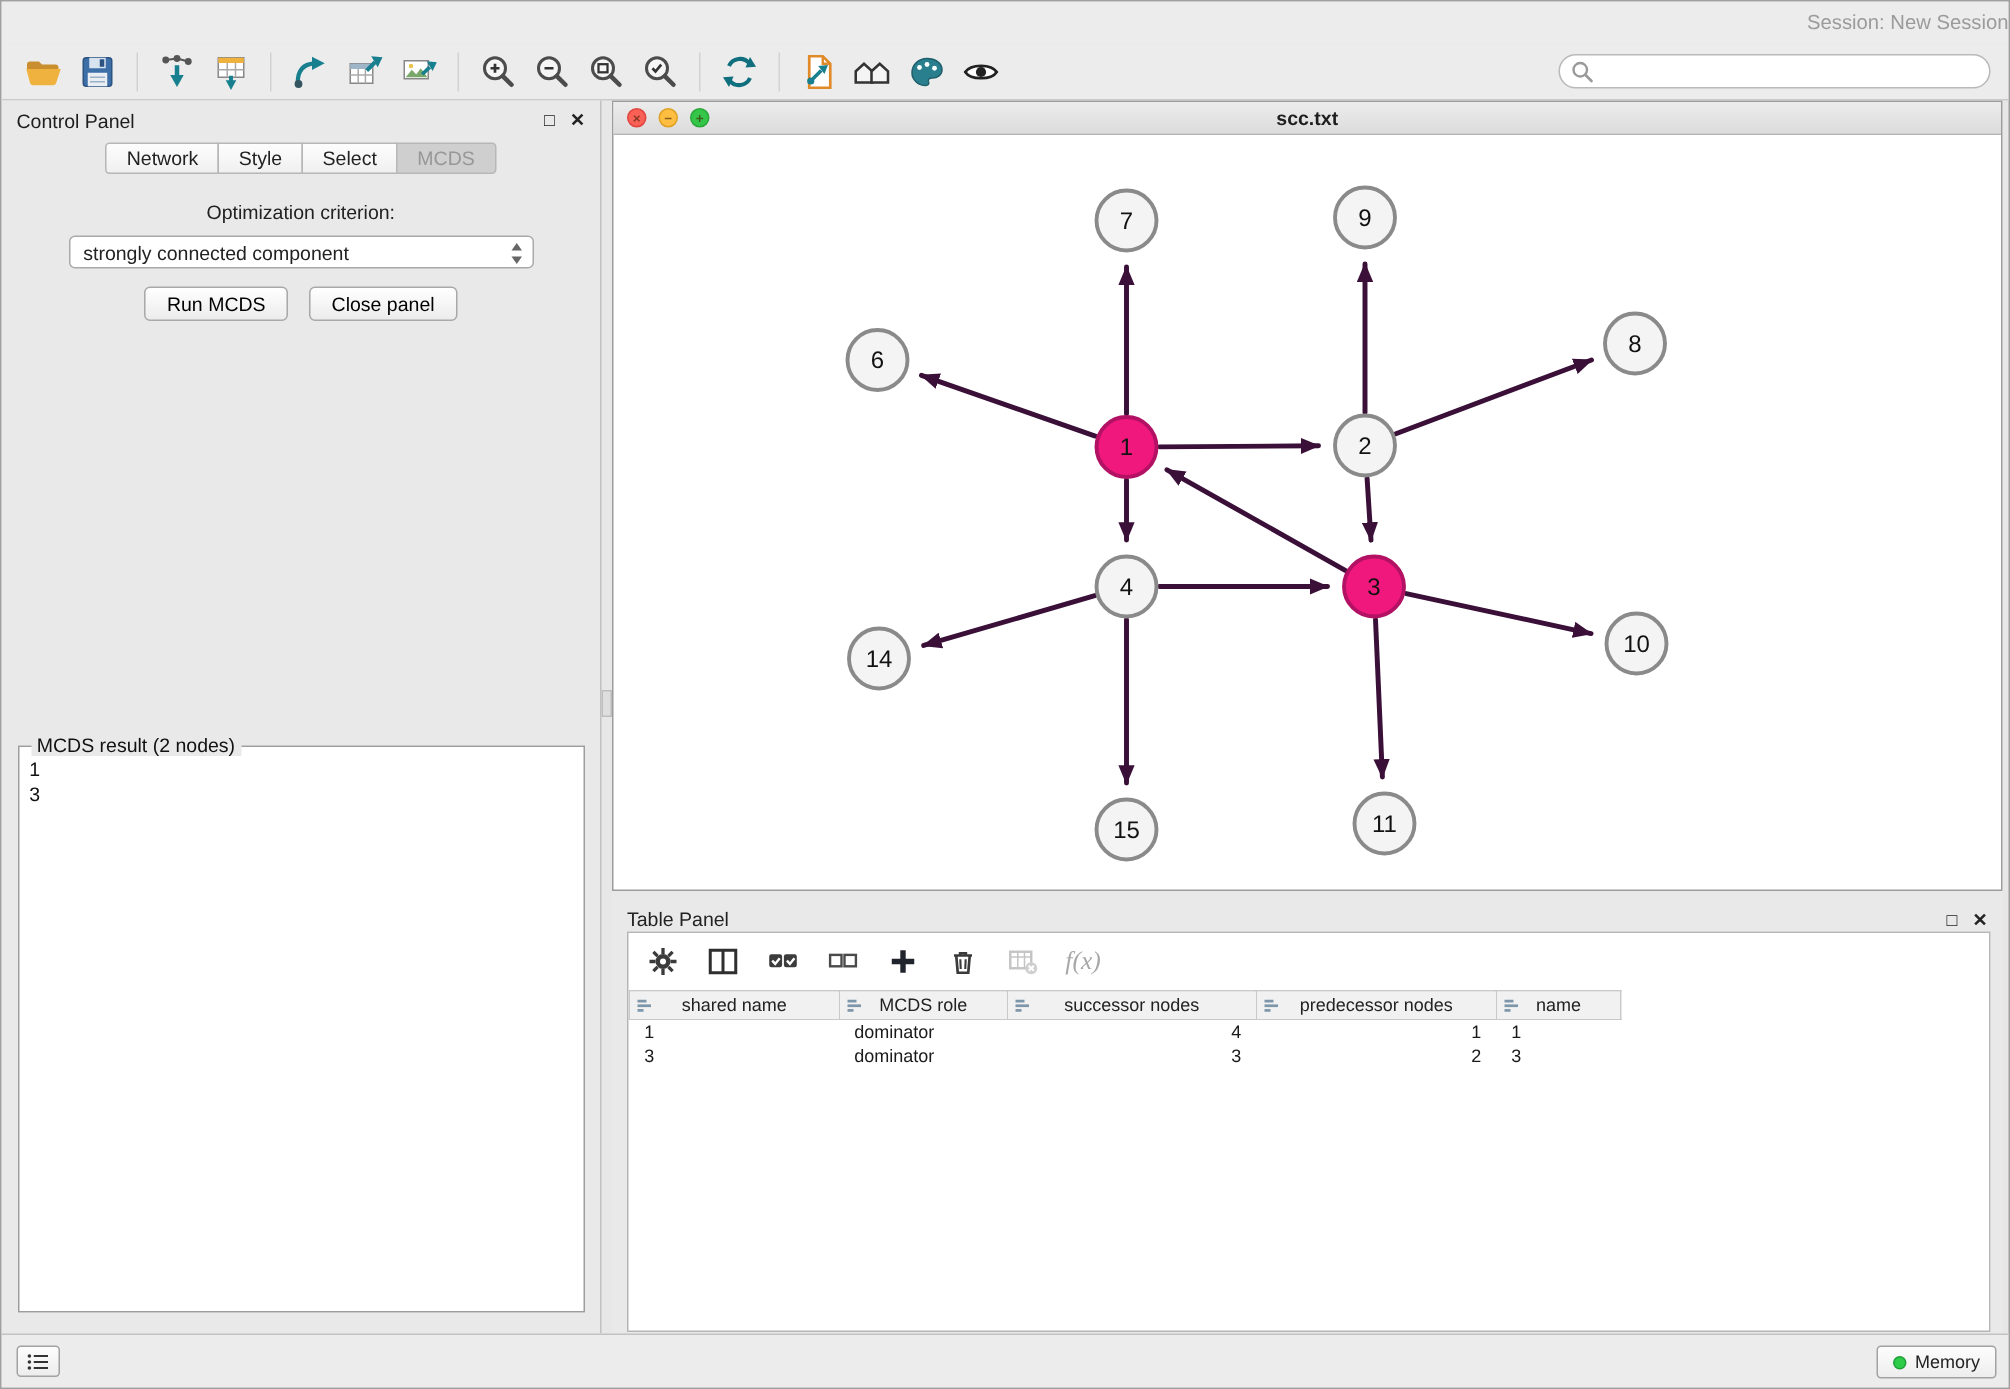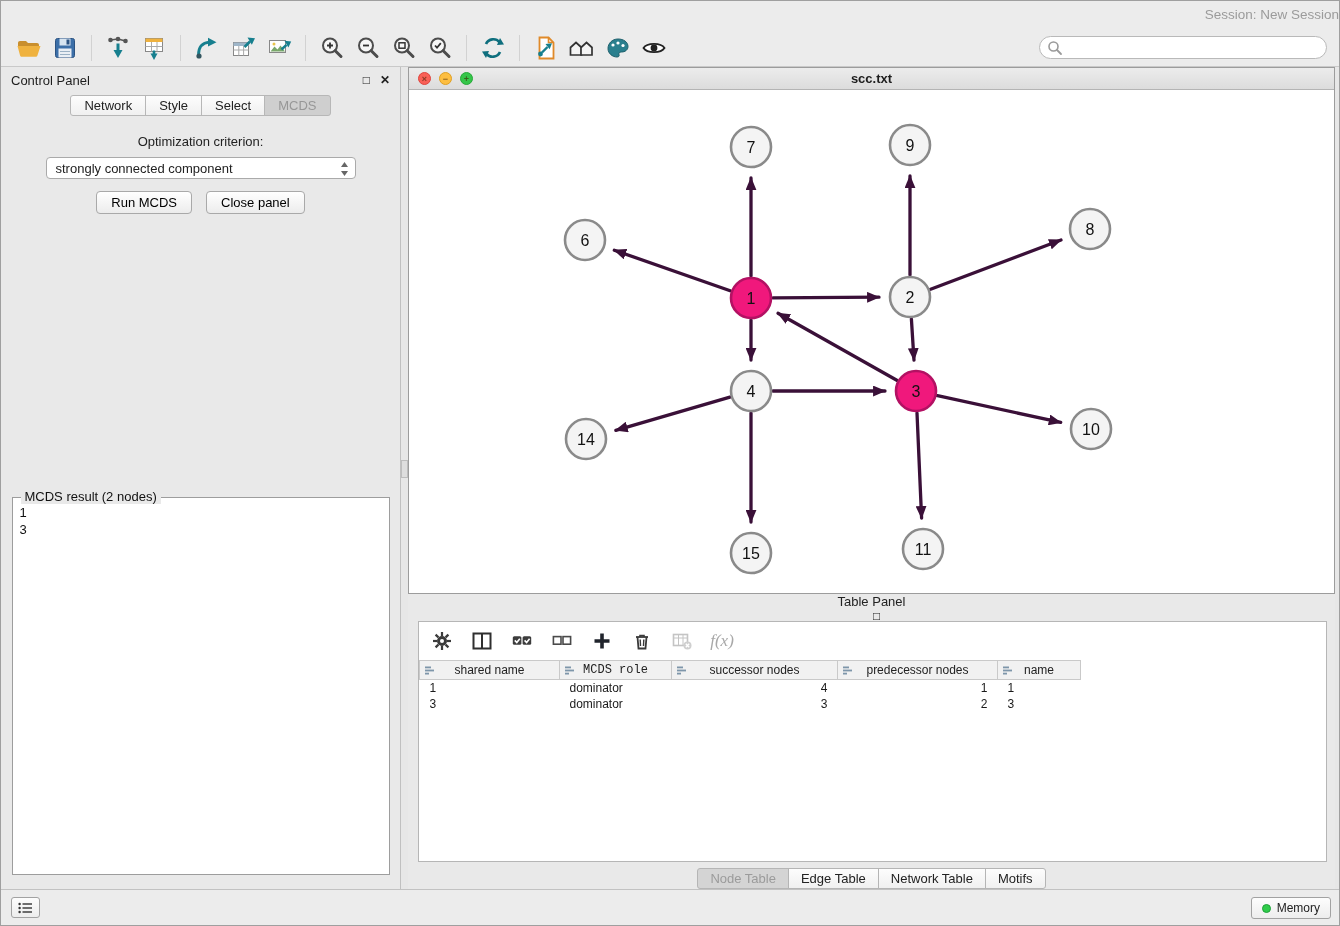--- a/index.html
+++ b/index.html
@@ -48,21 +48,21 @@
   .lights { position:absolute; left:9px; top:4px; display:flex; gap:8px; }
   .light { width:13px; height:13px; border-radius:50%; font-size:9px; line-height:12px; text-align:center; color:rgba(60,30,0,.6); font-weight:bold; cursor:default; }
   .light.red { background:#f96056; border:1px solid #df443e; }
   .light.yellow { background:#fdbe41; border:1px solid #dfa023; }
   .light.green { background:#35c649; border:1px solid #27a839; }
   #net-svg { display:block; width:925px; height:503px; }
   .node-label { font-family:"Liberation Sans",sans-serif; font-size:16px; fill:#121212; }
 
   
   .table-panel { position:absolute; left:407px; top:593px; width:927px; height:297px; background:#e9e9e9; display:flex; flex-direction:column; }
-  .tp-header { height:26px; display:flex; align-items:center; padding:0 10px;flex-direction:column; }
+  .tp-header { height:26px; display:flex; align-items:flex-end; padding:0 10px; }
   .tp-title { flex:1; font-size:13px; }
   .tp-box { margin:1px 8px 3px 10px; background:#fff; border:1px solid #b6b6b6; flex:1; overflow:hidden; }
   .tp-toolbar { height:38px; display:flex; align-items:center; padding-left:12px; gap:18px; }
   .tp-tool { width:22px; height:22px; display:flex; align-items:center; justify-content:center; cursor:default; }
   .fx { font-family:"Liberation Serif",serif; font-style:italic; font-size:17px; color:#a8a8a8; }
   table.node-table { border-collapse:collapse; font-size:12px; margin-left:0; table-layout:fixed; }
   table.node-table th { background:#f1f1f1; border:1px solid #c9c9c9; height:19px; font-weight:400; font-size:12px; position:relative; text-align:center; padding:0 4px; }
   .sort-ic { position:absolute; left:4px; top:4px; }
   table.node-table td { padding:1px 10px; height:16px; font-size:12px; color:#1a1a1a; }
   .tp-tabs { height:26px; display:flex; justify-content:center; align-items:center; }
@@ -418,21 +418,21 @@
         <span class="tp-tool fx">f(x)</span>
       </div>
       <table class="node-table">
         <thead>
             <tr id="table-header-row">
               <th style="width: 140px;"><span class="sort-ic"><svg width="11" height="11" viewBox="0 0 11 11">
                     <rect x="1" y="1.5" width="6" height="1.8" fill="#7e96aa"></rect>
                     <rect x="1" y="4.6" width="9" height="1.8" fill="#7e96aa"></rect>
                     <rect x="1" y="7.7" width="4" height="1.8" fill="#7e96aa"></rect>
                   </svg></span><span class="th-lb">shared name</span></th>
-              <th style="width: 112px; font-family: Liberation Mono, monospace;"><span class="sort-ic"><svg width="11" height="11" viewBox="0 0 11 11">
+              <th style="width: 112px;"><span class="sort-ic"><svg width="11" height="11" viewBox="0 0 11 11">
                     <rect x="1" y="1.5" width="6" height="1.8" fill="#7e96aa"></rect>
                     <rect x="1" y="4.6" width="9" height="1.8" fill="#7e96aa"></rect>
                     <rect x="1" y="7.7" width="4" height="1.8" fill="#7e96aa"></rect>
                   </svg></span><span class="th-lb">MCDS role</span></th>
               <th style="width: 166px;"><span class="sort-ic"><svg width="11" height="11" viewBox="0 0 11 11">
                     <rect x="1" y="1.5" width="6" height="1.8" fill="#7e96aa"></rect>
                     <rect x="1" y="4.6" width="9" height="1.8" fill="#7e96aa"></rect>
                     <rect x="1" y="7.7" width="4" height="1.8" fill="#7e96aa"></rect>
                   </svg></span><span class="th-lb">successor nodes</span></th>
               <th style="width: 160px;"><span class="sort-ic"><svg width="11" height="11" viewBox="0 0 11 11">
@@ -458,26 +458,20 @@
             <tr>
               <td style="text-align: left;">3</td>
               <td style="text-align: left;">dominator</td>
               <td style="text-align: right;">3</td>
               <td style="text-align: right;">2</td>
               <td style="text-align: left;">3</td>
             </tr>
           </tbody>
       </table>
     </div>
-    <div class="tp-tabs" id="tp-tabs">
-        <div class="tp-tab selected">Node Table</div>
-        <div class="tp-tab">Edge Table</div>
-        <div class="tp-tab">Network Table</div>
-        <div class="tp-tab">Motifs</div>
-      </div>
   </div>
 
   <div class="statusbar">
     <span class="sb-left">
       <svg width="15" height="12" viewBox="0 0 15 12">
           <circle cx="1.6" cy="2" r="1.2" fill="#333"></circle>
           <circle cx="1.6" cy="6" r="1.2" fill="#333"></circle>
           <circle cx="1.6" cy="10" r="1.2" fill="#333"></circle>
           <line x1="4.5" y1="2" x2="14" y2="2" stroke="#333" stroke-width="1.4"></line>
           <line x1="4.5" y1="6" x2="14" y2="6" stroke="#333" stroke-width="1.4"></line>

